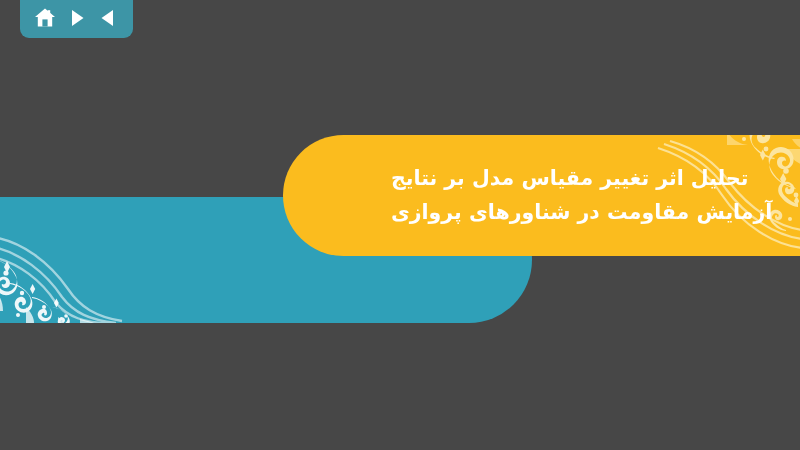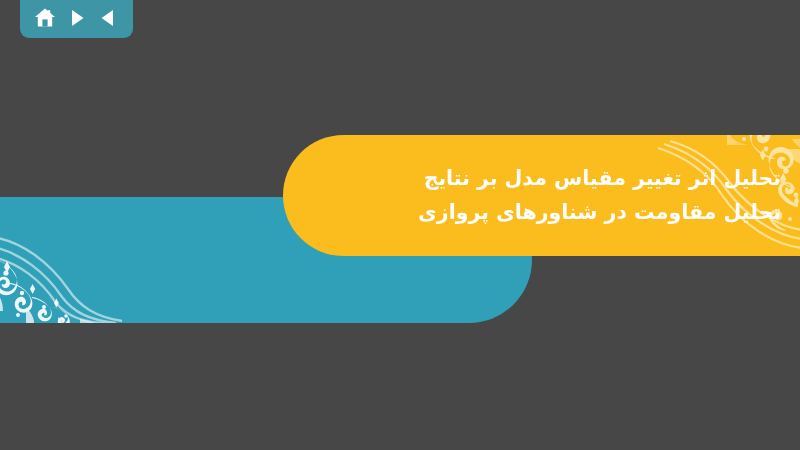--- a/index.html
+++ b/index.html
@@ -113,21 +113,21 @@
     direction: rtl;
   }
 
   .title-line {
     color: #ffffff;
     font-size: 20.5px;
     font-weight: bold;
     line-height: 1.62;
     letter-spacing: 0px;
     white-space: nowrap;
-    text-align: right;
+    text-align: left;
     direction: rtl;
   }
 </style>
 </head>
 <body>
 
 <div class="slide">
 
   <div class="teal-band">
     <svg class="teal-ornament" viewBox="0 0 180 126" preserveAspectRatio="none" aria-hidden="true">
@@ -179,21 +179,21 @@
         <path d="M162 44 l3.2 -6 l3.2 6 l-3.2 6 z"></path>
         <path d="M142 20 l2.8 -5.4 l2.8 5.4 l-2.8 5.4 z"></path>
         <path d="M176 66 l2.6 -5 l2.6 5 l-2.6 5 z"></path>
         <path d="M185 30 c-8 -3 -14 -9 -18 -16 l18 0 z" opacity="0.65"></path>
         <path d="M185 14 c-5 -2 -9 -6 -11 -10 l11 0 z" opacity="0.55"></path>
       </g>
     </svg>
 
     <div class="title-block">
       <div class="title-line">تحلیل اثر تغییر مقیاس مدل بر نتایج</div>
-      <div class="title-line">تحلیل مقاومت در شناورهای پروازی</div>
+      <div class="title-line">آزمایش مقاومت در شناورهای پروازی</div>
     </div>
   </div>
 
   <div class="navbar">
     <button class="nav-btn" aria-label="previous">
       <svg width="22" height="22" viewBox="0 0 22 22">
         <path d="M16 3 L16 19 L4.5 11 Z" fill="#ffffff"></path>
       </svg>
     </button>
     <button class="nav-btn" aria-label="next">

